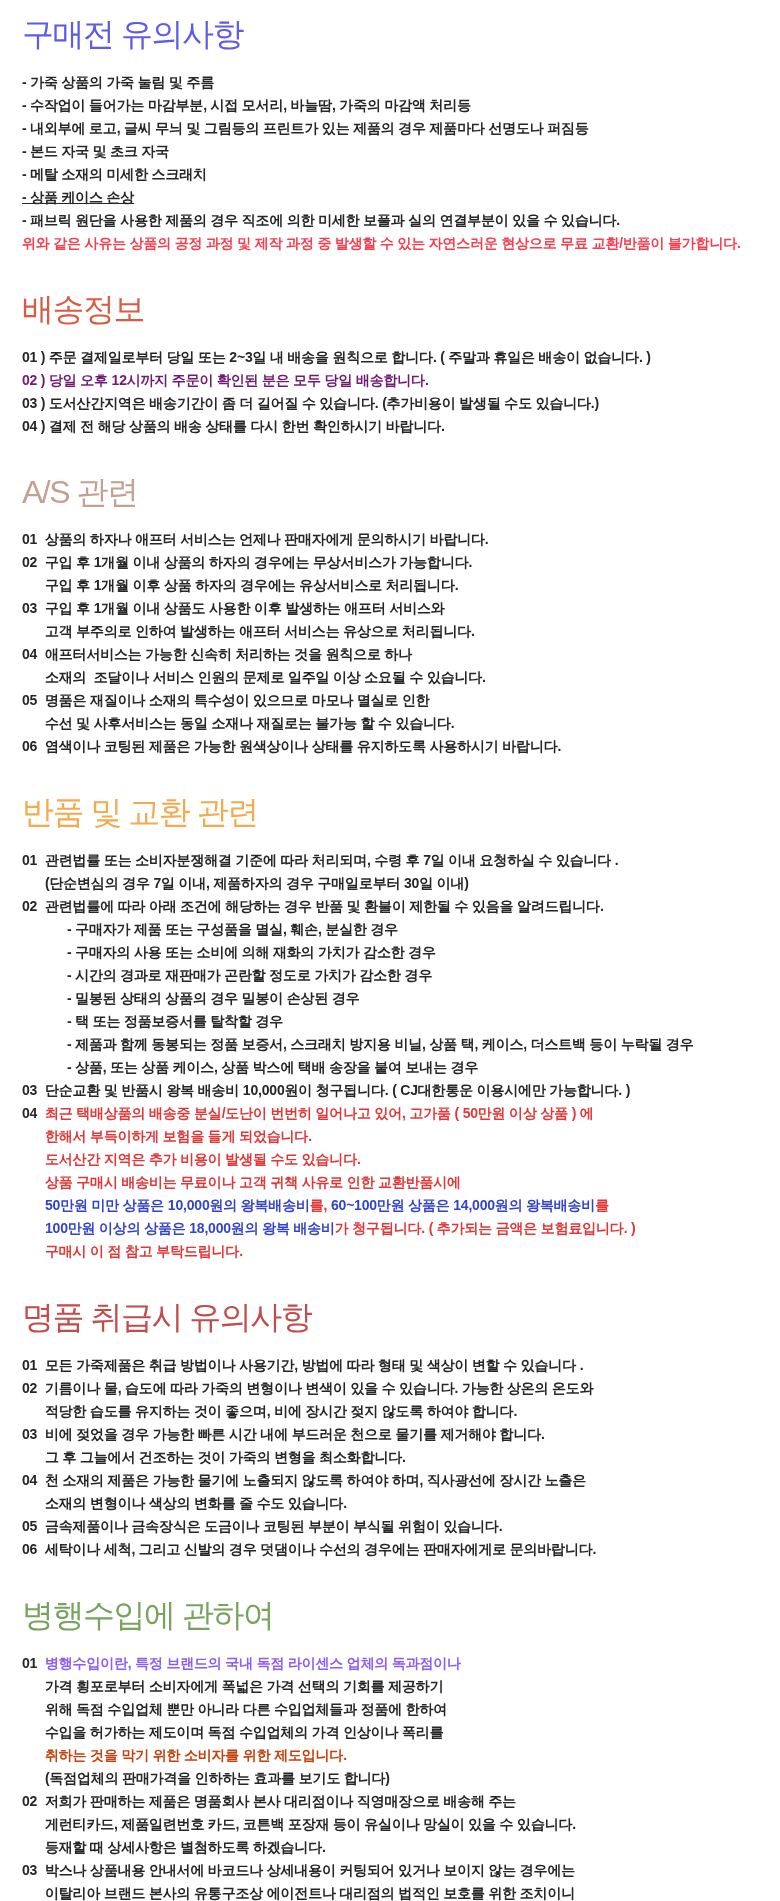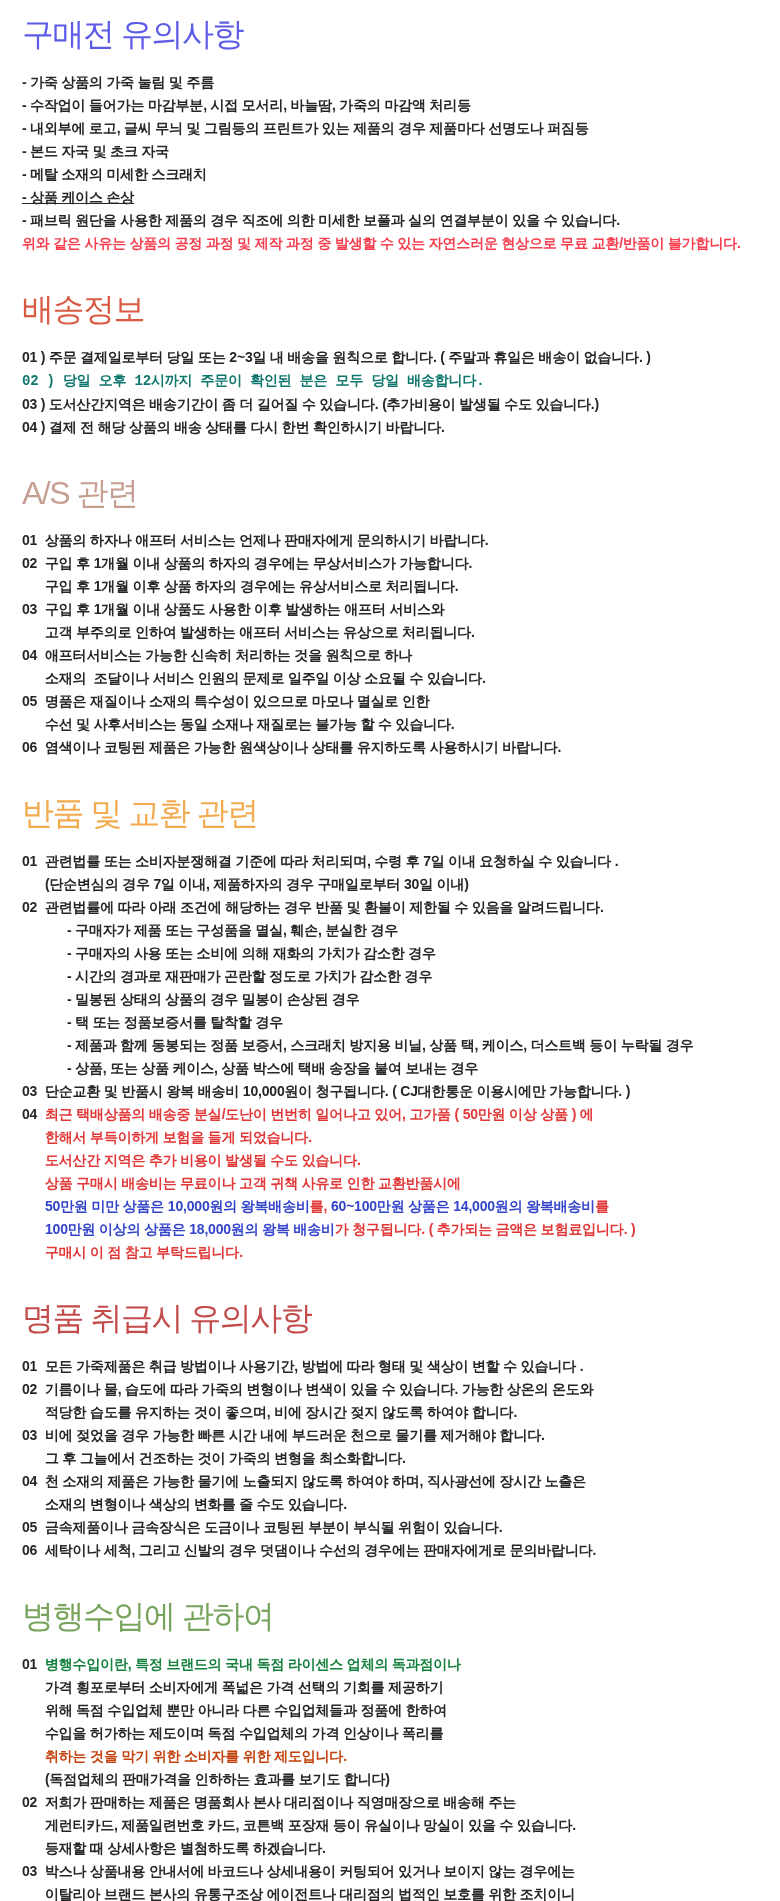--- a/index.html
+++ b/index.html
@@ -44,21 +44,21 @@
         <div class="line"><span class="txt"><span style="color: rgb(38, 38, 38);">- 내외부에 로고, 글씨 무늬 및 그림등의 프린트가 있는 제품의 경우 제품마다 선명도나 퍼짐등</span></span></div>
         <div class="line"><span class="txt"><span style="color: rgb(38, 38, 38);">- 본드 자국 및 초크 자국</span></span></div>
         <div class="line"><span class="txt"><span style="color: rgb(38, 38, 38);">- 메탈 소재의 미세한 스크래치</span></span></div>
         <div class="line"><span class="txt"><span style="color: rgb(38, 38, 38); text-decoration: underline;">- 상품 케이스 손상</span></span></div>
         <div class="line"><span class="txt"><span style="color: rgb(38, 38, 38);">- 패브릭 원단을 사용한 제품의 경우 직조에 의한 미세한 보풀과 실의 연결부분이 있을 수 있습니다.</span></span></div>
         <div class="line"><span class="txt"><span style="color: rgb(247, 62, 78);">위와 같은 사유는 상품의 공정 과정 및 제작 과정 중 발생할 수 있는 자연스러운 현상으로 무료 교환/반품이 불가합니다.</span></span></div>
       </section>
       <section class="sec">
         <h2 class="sec-title" style="color: rgb(217, 91, 67);">배송정보</h2>
         <div class="line"><span class="txt"><span style="color: rgb(38, 38, 38);">01 ) 주문 결제일로부터 당일 또는 2~3일 내 배송을 원칙으로 합니다. ( 주말과 휴일은 배송이 없습니다. )</span></span></div>
-        <div class="line"><span class="txt"><span style="color: #0f766e; font-family: Liberation Mono, monospace;">02 ) 당일 오후 12시까지 주문이 확인된 분은 모두 당일 배송합니다.</span></span></div>
+        <div class="line"><span class="txt"><span style="color: #701a75;">02 ) 당일 오후 12시까지 주문이 확인된 분은 모두 당일 배송합니다.</span></span></div>
         <div class="line"><span class="txt"><span style="color: rgb(38, 38, 38);">03 ) 도서산간지역은 배송기간이 좀 더 길어질 수 있습니다. (추가비용이 발생될 수도 있습니다.)</span></span></div>
         <div class="line"><span class="txt"><span style="color: rgb(38, 38, 38);">04 ) 결제 전 해당 상품의 배송 상태를 다시 한번 확인하시기 바랍니다.</span></span></div>
       </section>
       <section class="sec">
         <h2 class="sec-title" style="color: rgb(197, 160, 146);">A/S 관련</h2>
         <div class="line"><span class="num" style="color: rgb(38, 38, 38);">01</span><span class="txt"><span style="color: rgb(38, 38, 38);">상품의 하자나 애프터 서비스는 언제나 판매자에게 문의하시기 바랍니다.</span></span></div>
         <div class="line"><span class="num" style="color: rgb(38, 38, 38);">02</span><span class="txt"><span style="color: rgb(38, 38, 38);">구입 후 1개월 이내 상품의 하자의 경우에는 무상서비스가 가능합니다.</span></span></div>
         <div class="line ind1"><span class="txt"><span style="color: rgb(38, 38, 38);">구입 후 1개월 이후 상품 하자의 경우에는 유상서비스로 처리됩니다.</span></span></div>
         <div class="line"><span class="num" style="color: rgb(38, 38, 38);">03</span><span class="txt"><span style="color: rgb(38, 38, 38);">구입 후 1개월 이내 상품도 사용한 이후 발생하는 애프터 서비스와</span></span></div>
         <div class="line ind1"><span class="txt"><span style="color: rgb(38, 38, 38);">고객 부주의로 인하여 발생하는 애프터 서비스는 유상으로 처리됩니다.</span></span></div>
@@ -96,21 +96,21 @@
         <div class="line ind1"><span class="txt"><span style="color: rgb(38, 38, 38);">적당한 습도를 유지하는 것이 좋으며, 비에 장시간 젖지 않도록 하여야 합니다.</span></span></div>
         <div class="line"><span class="num" style="color: rgb(38, 38, 38);">03</span><span class="txt"><span style="color: rgb(38, 38, 38);">비에 젖었을 경우 가능한 빠른 시간 내에 부드러운 천으로 물기를 제거해야 합니다.</span></span></div>
         <div class="line ind1"><span class="txt"><span style="color: rgb(38, 38, 38);">그 후 그늘에서 건조하는 것이 가죽의 변형을 최소화합니다.</span></span></div>
         <div class="line"><span class="num" style="color: rgb(38, 38, 38);">04</span><span class="txt"><span style="color: rgb(38, 38, 38);">천 소재의 제품은 가능한 물기에 노출되지 않도록 하여야 하며, 직사광선에 장시간 노출은</span></span></div>
         <div class="line ind1"><span class="txt"><span style="color: rgb(38, 38, 38);">소재의 변형이나 색상의 변화를 줄 수도 있습니다.</span></span></div>
         <div class="line"><span class="num" style="color: rgb(38, 38, 38);">05</span><span class="txt"><span style="color: rgb(38, 38, 38);">금속제품이나 금속장식은 도금이나 코팅된 부분이 부식될 위험이 있습니다.</span></span></div>
         <div class="line"><span class="num" style="color: rgb(38, 38, 38);">06</span><span class="txt"><span style="color: rgb(38, 38, 38);">세탁이나 세척, 그리고 신발의 경우 덧댐이나 수선의 경우에는 판매자에게로 문의바랍니다.</span></span></div>
       </section>
       <section class="sec">
         <h2 class="sec-title" style="color: rgb(119, 163, 93);">병행수입에 관하여</h2>
-        <div class="line"><span class="num" style="color: rgb(38, 38, 38);">01</span><span class="txt"><span style="color: #15803d;">병행수입이란, 특정 브랜드의 국내 독점 라이센스 업체의 독과점이나</span></span></div>
+        <div class="line"><span class="num" style="color: rgb(38, 38, 38);">01</span><span class="txt"><span style="color: #8b5cf6;">병행수입이란, 특정 브랜드의 국내 독점 라이센스 업체의 독과점이나</span></span></div>
         <div class="line ind1"><span class="txt"><span style="color: rgb(38, 38, 38);">가격 횡포로부터 소비자에게 폭넓은 가격 선택의 기회를 제공하기</span></span></div>
         <div class="line ind1"><span class="txt"><span style="color: rgb(38, 38, 38);">위해 독점 수입업체 뿐만 아니라 다른 수입업체들과 정품에 한하여</span></span></div>
         <div class="line ind1"><span class="txt"><span style="color: rgb(38, 38, 38);">수입을 허가하는 제도이며 독점 수입업체의 가격 인상이나 폭리를</span></span></div>
         <div class="line ind1"><span class="txt"><span style="color: #c2410c;">취하는 것을 막기 위한 소비자를 위한 제도입니다.</span></span></div>
         <div class="line ind1"><span class="txt"><span style="color: rgb(38, 38, 38);">(독점업체의 판매가격을 인하하는 효과를 보기도 합니다)</span></span></div>
         <div class="line"><span class="num" style="color: rgb(38, 38, 38);">02</span><span class="txt"><span style="color: rgb(38, 38, 38); text-align: center;">저희가 판매하는 제품은 명품회사 본사 대리점이나 직영매장으로 배송해 주는</span></span></div>
         <div class="line ind1"><span class="txt"><span style="color: rgb(38, 38, 38);">게런티카드, 제품일련번호 카드, 코튼백 포장재 등이 유실이나 망실이 있을 수 있습니다.</span></span></div>
         <div class="line ind1"><span class="txt"><span style="color: rgb(38, 38, 38);">등재할 때 상세사항은 별첨하도록 하겠습니다.</span></span></div>
         <div class="line"><span class="num" style="color: rgb(38, 38, 38);">03</span><span class="txt"><span style="color: rgb(38, 38, 38);">박스나 상품내용 안내서에 바코드나 상세내용이 커팅되어 있거나 보이지 않는 경우에는</span></span></div>
         <div class="line ind1"><span class="txt"><span style="color: rgb(38, 38, 38);">이탈리아 브랜드 본사의 유통구조상 에이전트나 대리점의 법적인 보호를 위한 조치이니</span></span></div>

